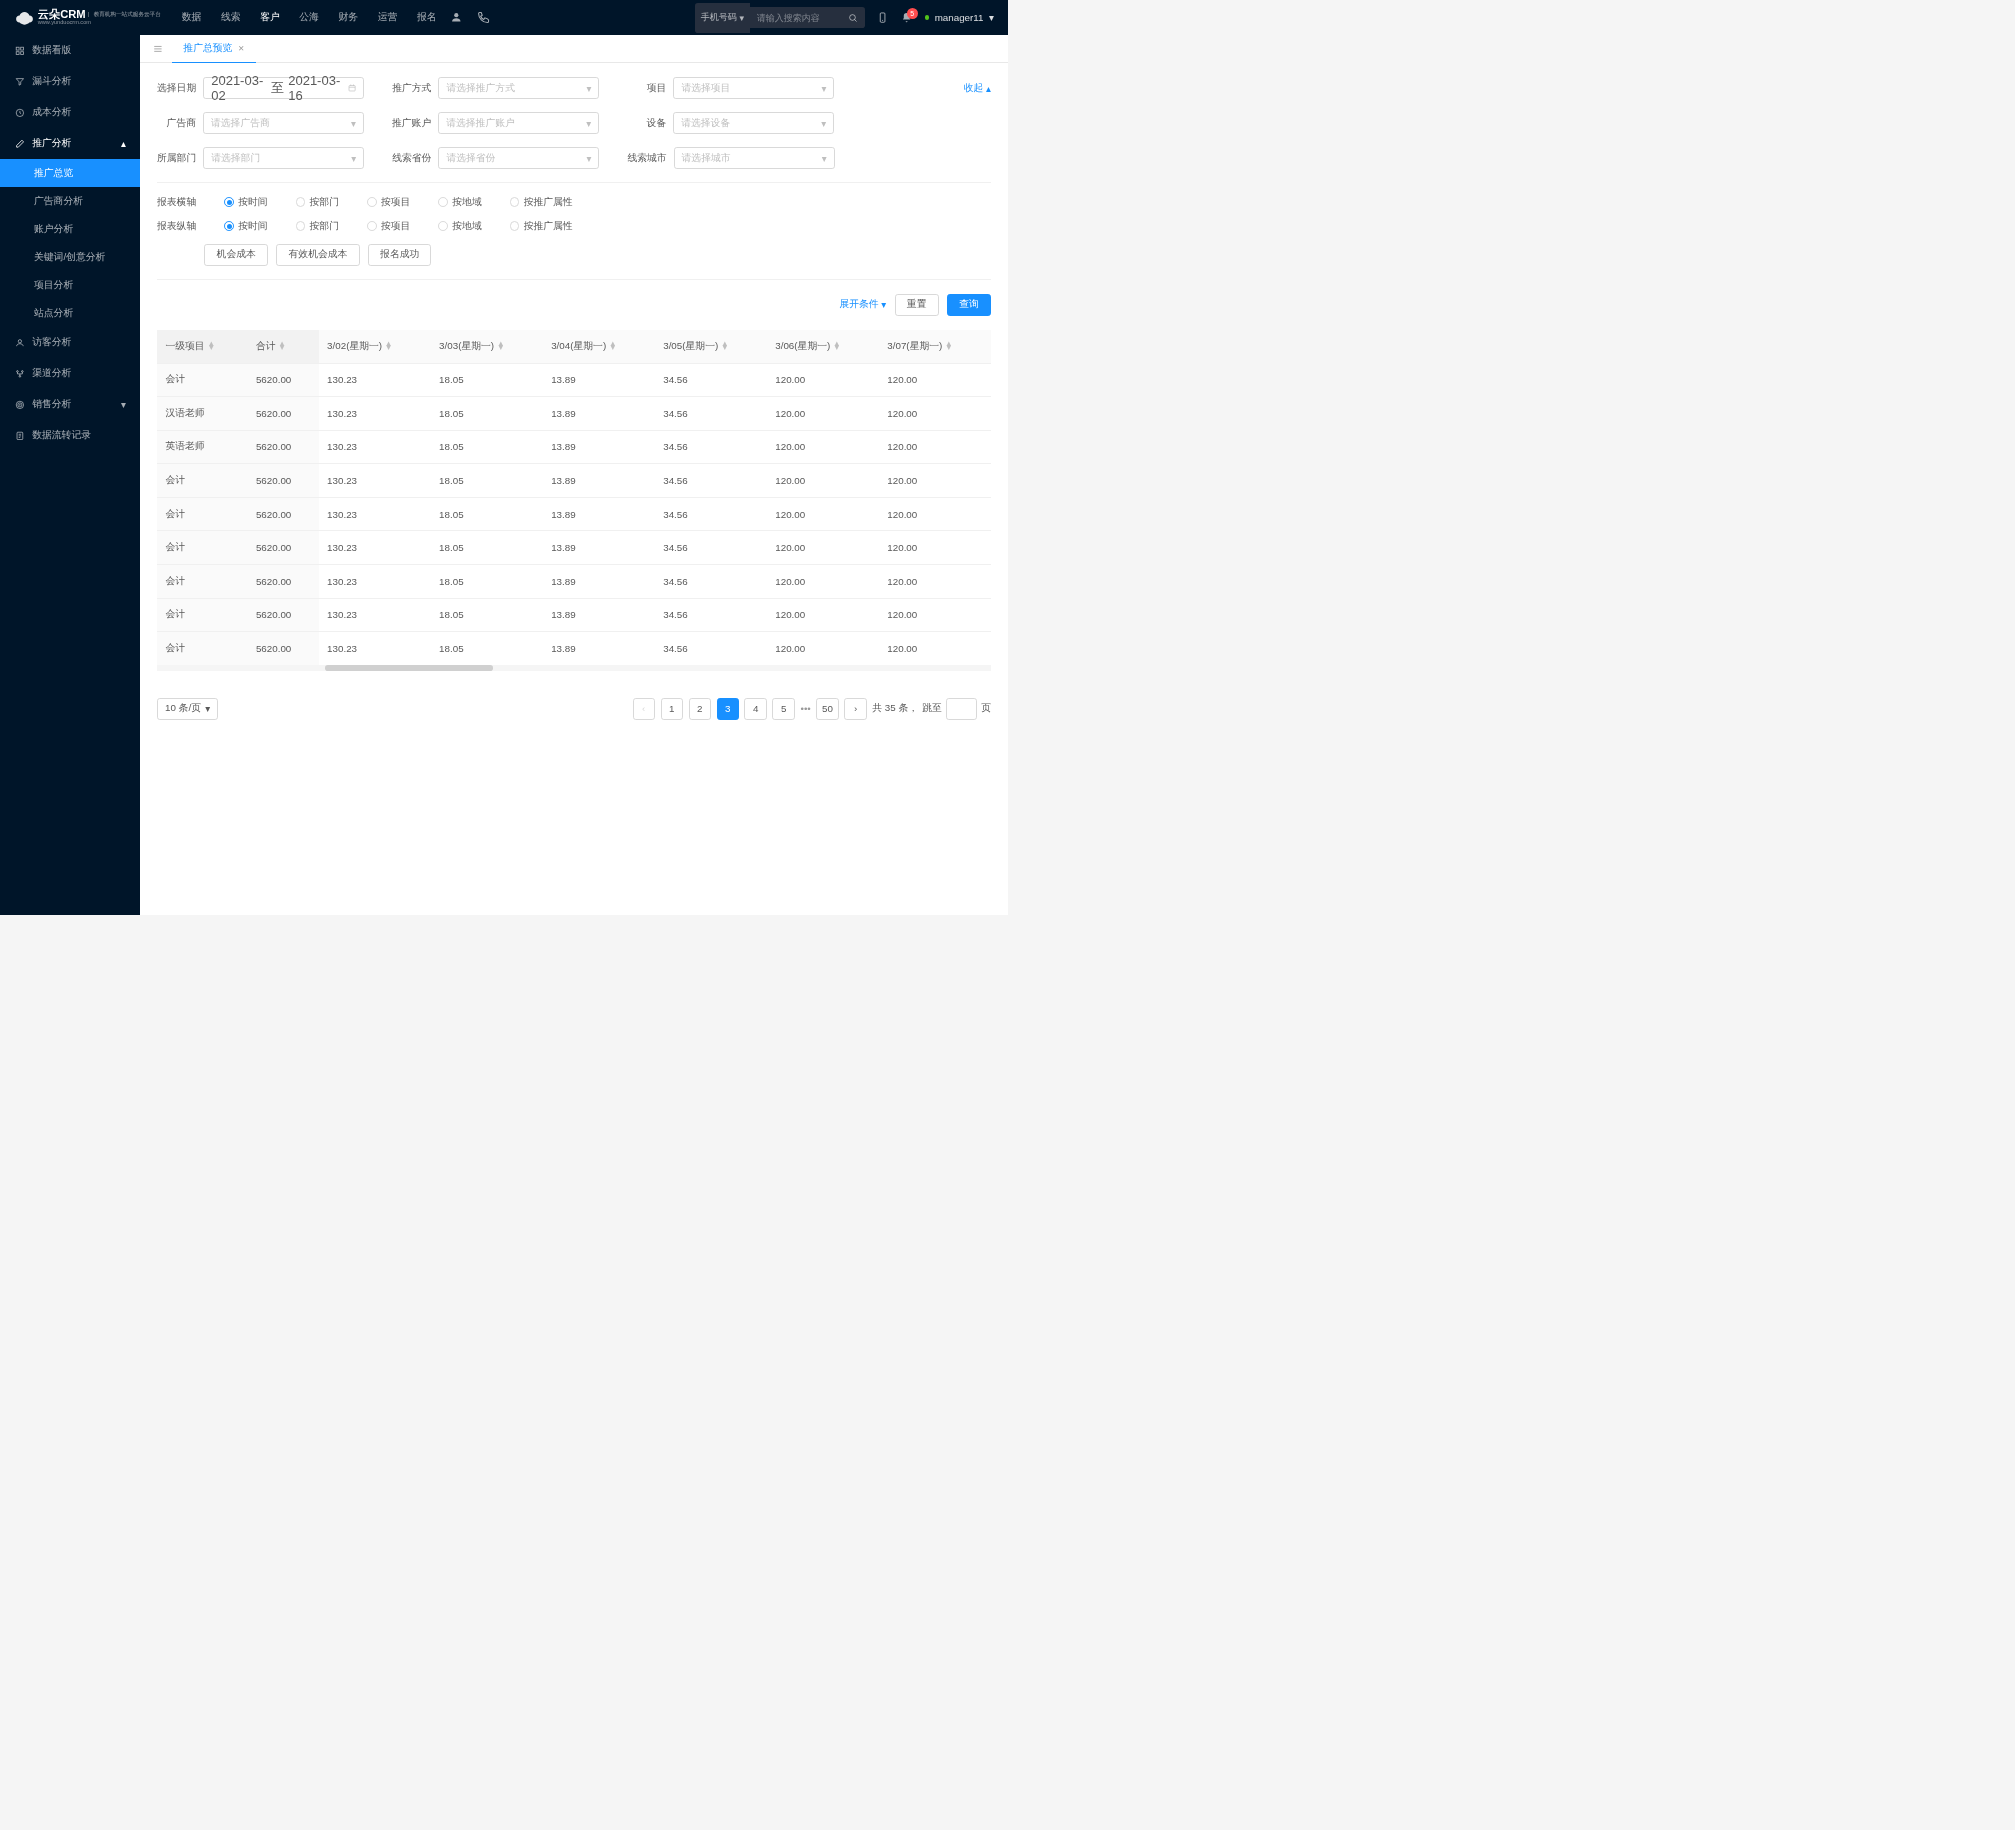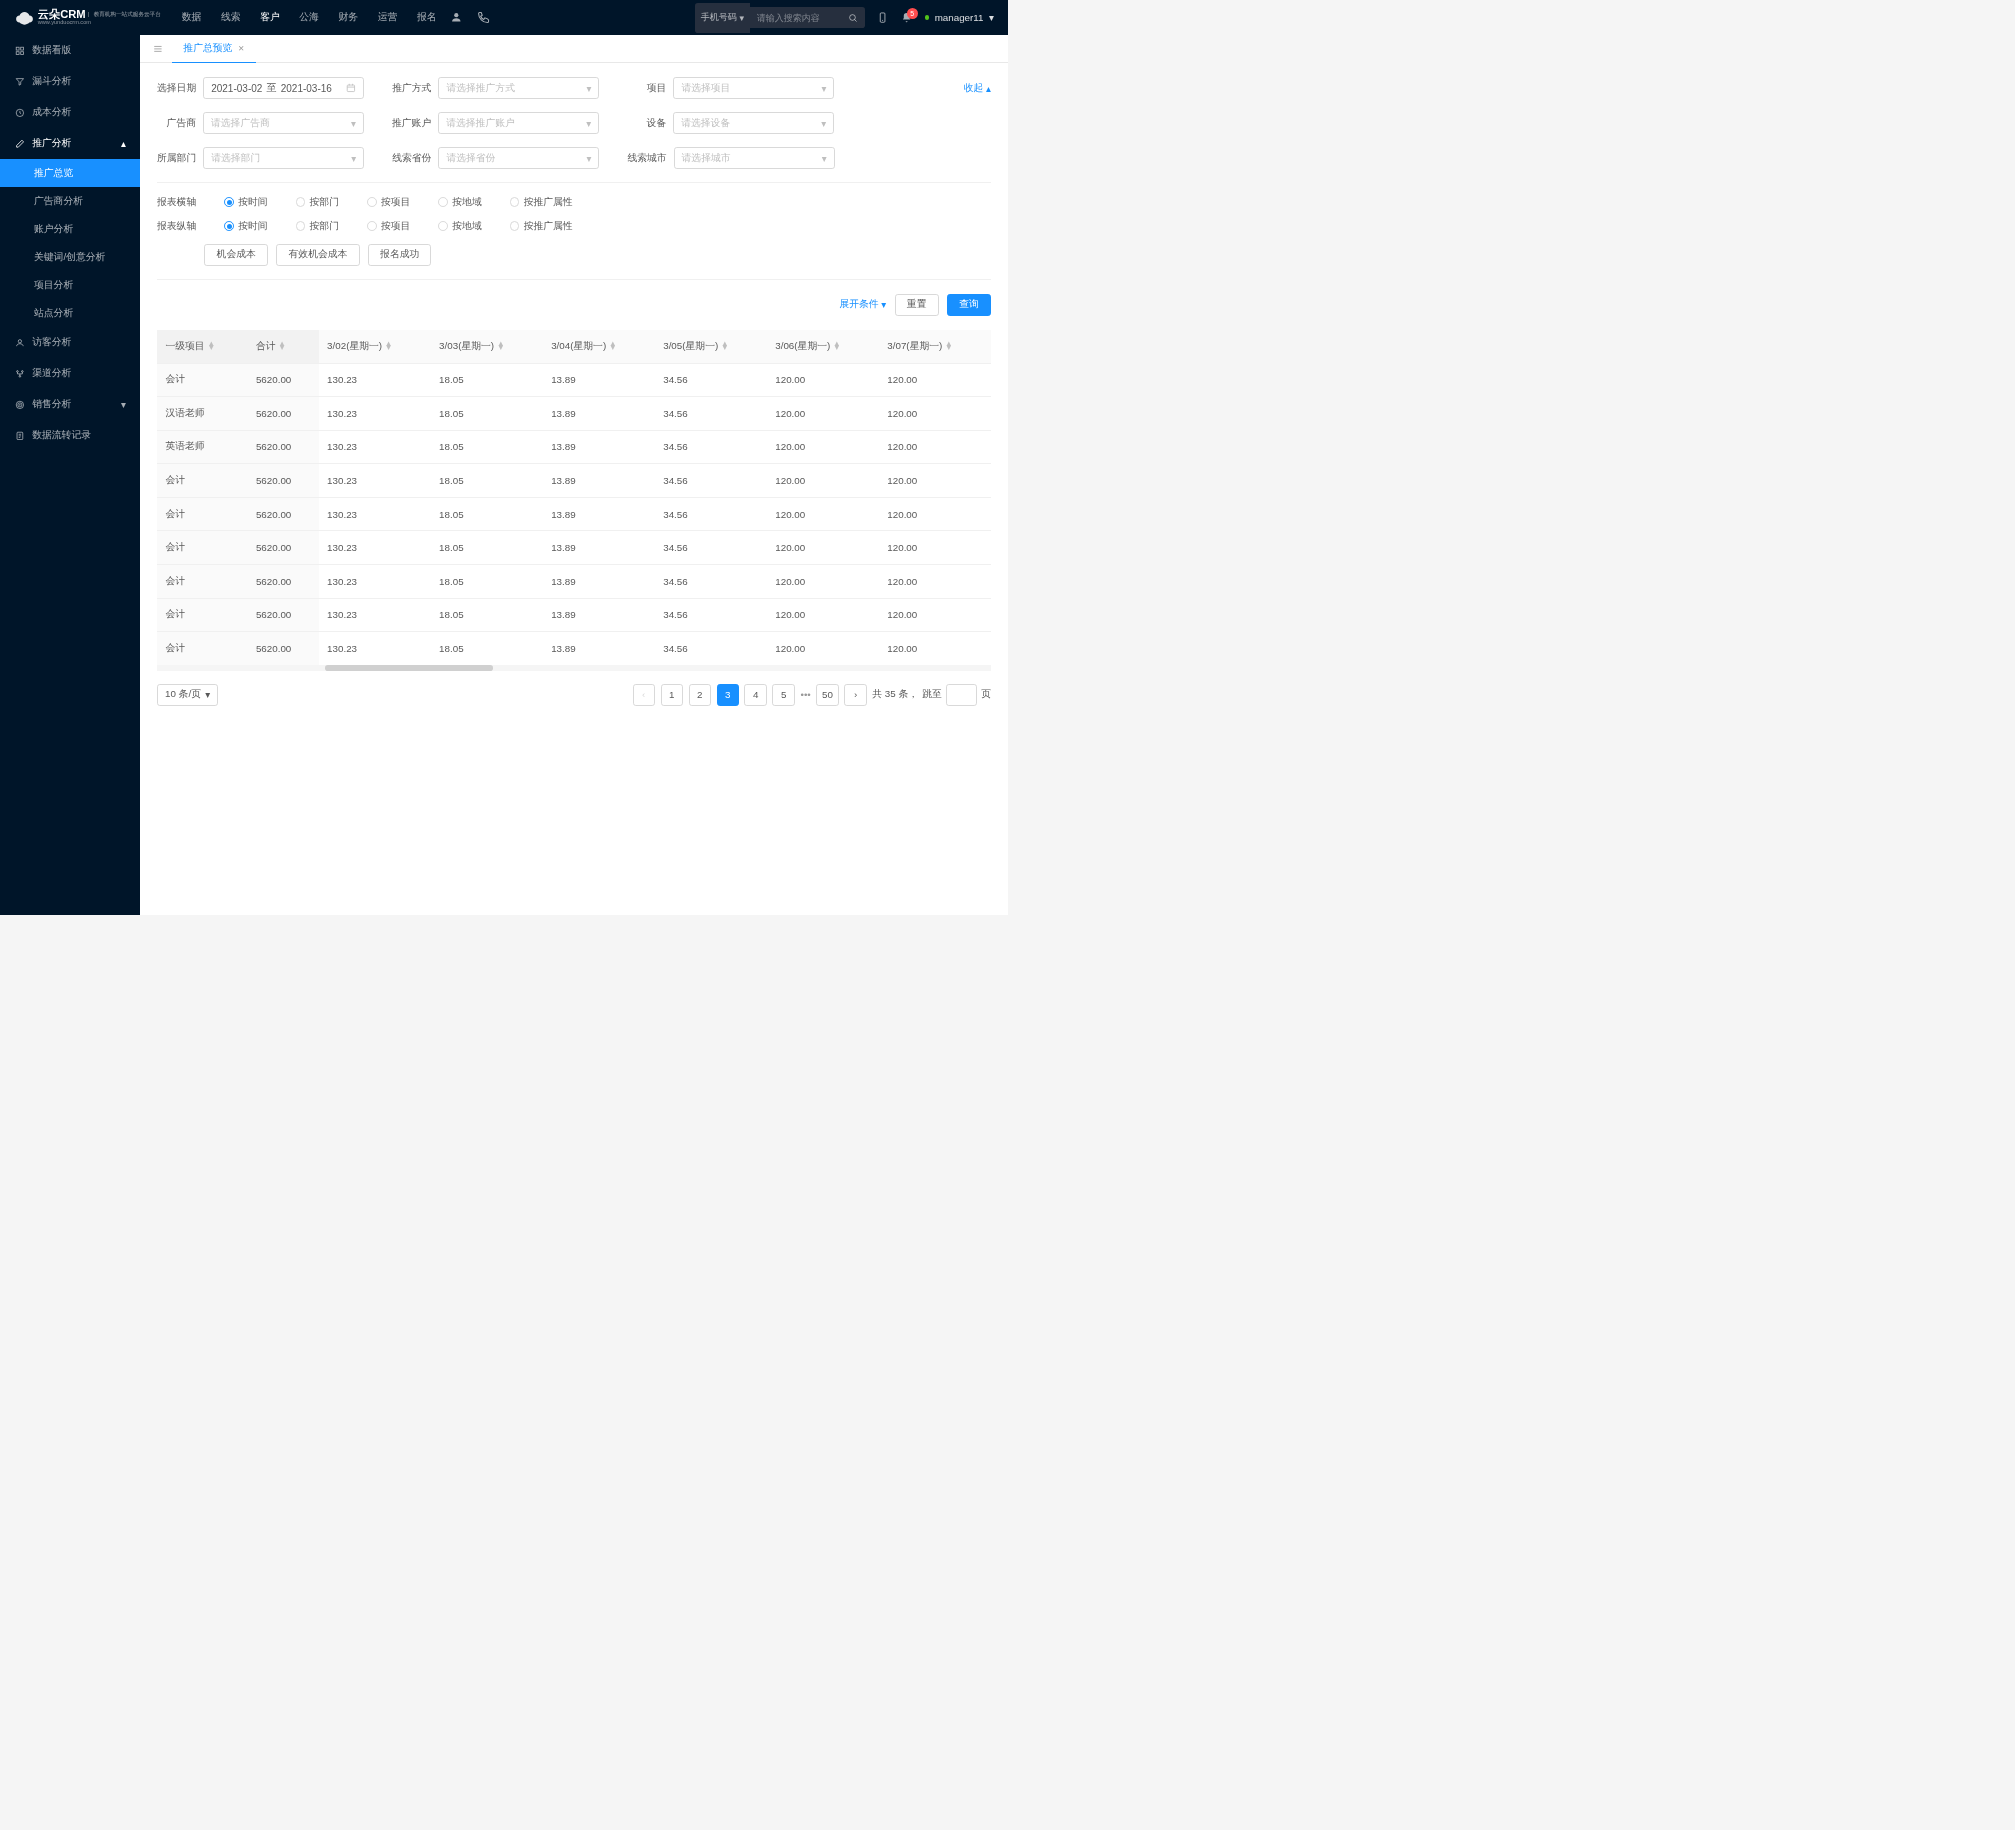--- a/index.html
+++ b/index.html
@@ -42,21 +42,21 @@
 .tabs { height: 28px; border-bottom: 0.7px solid #e8e8e8; display: flex; align-items: center; padding: 0 8.4px; gap: 5.6px; background: #fff; }
 .tab-menu { color: #999; cursor: pointer; padding: 0 4.2px; }
 .tab { height: 28px; display: flex; align-items: center; padding: 0 11.2px; gap: 5.6px; color: #1890ff; border-bottom: 1.4px solid #1890ff; cursor: pointer; font-size: 9.8px; }
 .tab-close { color: #999; cursor: pointer; font-size: 7.7px; }
 .content { flex: 1; overflow-y: auto; padding: 14px 17px; }
 
 
 .filter-row { display: flex; align-items: center; gap: 28px; margin-bottom: 12.6px; }
 .filter-item { display: flex; align-items: center; gap: 7px; }
 .filter-label { color: #595959; font-size: 9.8px; min-width: 39px; text-align: right; }
-.date-range { border: 0.7px solid #d9d9d9; border-radius: 2.8px; height: 22.4px; padding: 8px 7px; display: flex; align-items: center; gap: 4.2px; color: #595959; font-size: 10px; width: 161px; cursor: pointer; }
+.date-range { border: 0.7px solid #d9d9d9; border-radius: 2.8px; height: 22.4px; padding: 8px 7px; display: flex; align-items: center; gap: 4.2px; color: #595959; font-size: 13px; width: 161px; cursor: pointer; }
 .select { border: 0.7px solid #d9d9d9; border-radius: 2.8px; height: 22.4px; padding: 0 7px; display: flex; align-items: center; justify-content: space-between; color: #bfbfbf; font-size: 9.8px; width: 161px; cursor: pointer; }
 .collapse-link { color: #1890ff; cursor: pointer; display: flex; align-items: center; gap: 2.8px; margin-left: auto; }
 .divider { border: none; border-top: 0.7px solid #f0f0f0; margin: 12.6px 0; }
 
 
 .radio-row { display: flex; align-items: center; gap: 28px; margin-bottom: 11.2px; }
 .radio-group { display: flex; gap: 28px; }
 .radio { display: flex; align-items: center; gap: 4.2px; cursor: pointer; color: #595959; }
 .radio-circle { width: 9.8px; height: 9.8px; border: 0.7px solid #d9d9d9; border-radius: 50%; display: inline-block; position: relative; }
 .radio.checked .radio-circle { border-color: #1890ff; }
@@ -85,21 +85,21 @@
 .table { width: 100%; border-collapse: collapse; font-size: 9.8px; }
 .table th { background: #fafafa; padding: 9.8px 8.4px; text-align: left; color: #595959; font-weight: 500; border-bottom: 0.7px solid #f0f0f0; }
 .table th:nth-child(1), .table th:nth-child(2) { background: #f2f2f2; }
 .table td { padding: 9.8px 8.4px; border-bottom: 0.7px solid #f0f0f0; color: #595959; }
 .table td:nth-child(1), .table td:nth-child(2) { background: #fafafa; }
 .sort-icon { color: #bfbfbf; font-size: 7.7px; margin-left: 2.8px; display: inline-flex; flex-direction: column; line-height: 4.2px; vertical-align: middle; }
 .hscroll { height: 5.6px; background: #f5f5f5; position: relative; margin-top: -0.7px; }
 .hscroll-thumb { position: absolute; left: 168px; width: 168px; height: 5.6px; background: #d0d0d0; border-radius: 2.8px; }
 
 
-.pagination-row { display: flex; align-items: center; gap: 26px; margin-top: 13px; }
+.pagination-row { display: flex; align-items: center; gap: 26px; margin-top: 27px; }
 .page-size { border: 0.7px solid #d9d9d9; border-radius: 2.8px; height: 22.4px; padding: 0 7px; display: flex; align-items: center; gap: 4.2px; cursor: pointer; color: #595959; }
 .pager { margin-left: auto; display: flex; align-items: center; gap: 5.6px; }
 .page-btn { border: 0.7px solid #d9d9d9; border-radius: 2.8px; min-width: 22.4px; height: 22.4px; display: flex; align-items: center; justify-content: center; cursor: pointer; color: #595959; background: #fff; }
 .page-btn.active { background: #1890ff; border-color: #1890ff; color: #fff; }
 .page-btn.disabled { color: #d9d9d9; cursor: not-allowed; }
 .page-info { color: #595959; display: flex; align-items: center; gap: 4.2px; }
 .page-jump-input { border: 0.7px solid #d9d9d9; border-radius: 2.8px; width: 31px; height: 22.4px; text-align: center; }
 .ellipsis { color: #999; }
 
 svg { display: block; }

